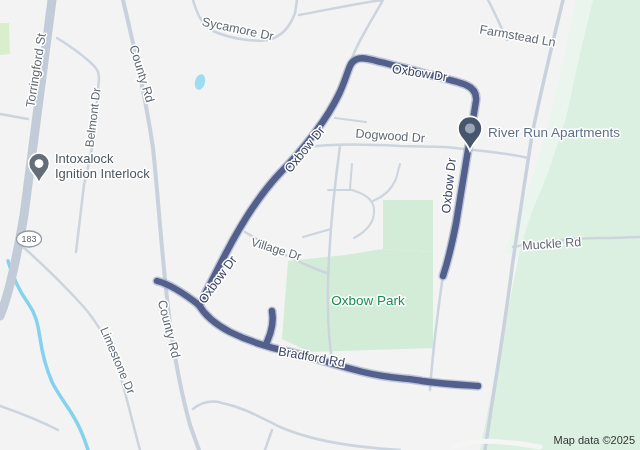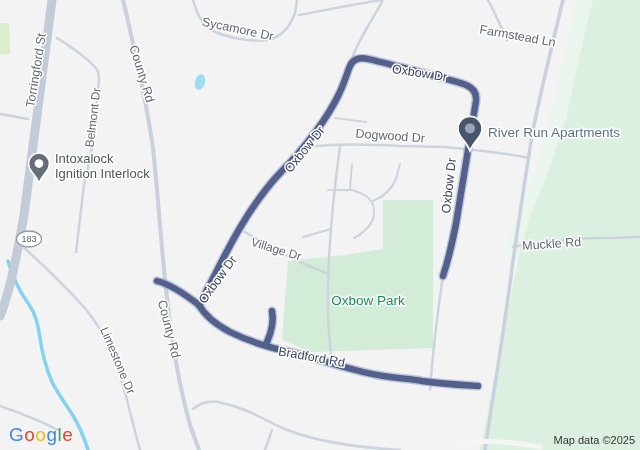--- a/index.html
+++ b/index.html
@@ -80,15 +80,14 @@
       <text x="55" y="178" fill="#4d565f" class="lbl" font-size="13" font-family="&quot;Liberation Sans&quot;,sans-serif" text-anchor="start">Ignition Interlock</text>
       <g transform="translate(39,183) scale(0.95)">
         <path d="M0,0 C-2,-5 -4.5,-8 -7,-11 C-9.5,-14 -11,-17 -11,-20.5 A11,11 0 1 1 11,-20.5 C11,-17 9.5,-14 7,-11 C4.5,-8 2,-5 0,0 Z" fill="#656e78" stroke="#ffffff" stroke-width="1.6"></path>
         <circle cx="0" cy="-20.5" r="4.6" fill="#ffffff"></circle>
       </g>
       <g transform="translate(470,151) scale(1.1)">
         <path d="M0,0 C-2,-5 -4.5,-8 -7,-11 C-9.5,-14 -11,-17 -11,-20.5 A11,11 0 1 1 11,-20.5 C11,-17 9.5,-14 7,-11 C4.5,-8 2,-5 0,0 Z" fill="#47566d" stroke="#ffffff" stroke-width="1.6"></path>
         <circle cx="0" cy="-20.5" r="4.6" fill="#9aa6b5"></circle>
       </g>
     </svg>
-  <div class="google-logo" id="google-logo"><span style="color: rgb(66, 133, 244);">G</span><span style="color: rgb(234, 67, 53);">o</span><span style="color: rgb(251, 188, 5);">o</span><span style="color: rgb(66, 133, 244);">g</span><span style="color: rgb(52, 168, 83);">l</span><span style="color: rgb(234, 67, 53);">e</span></div>
   <div class="attribution">Map data ©2025</div>
 </div>
 
 </body></html>

